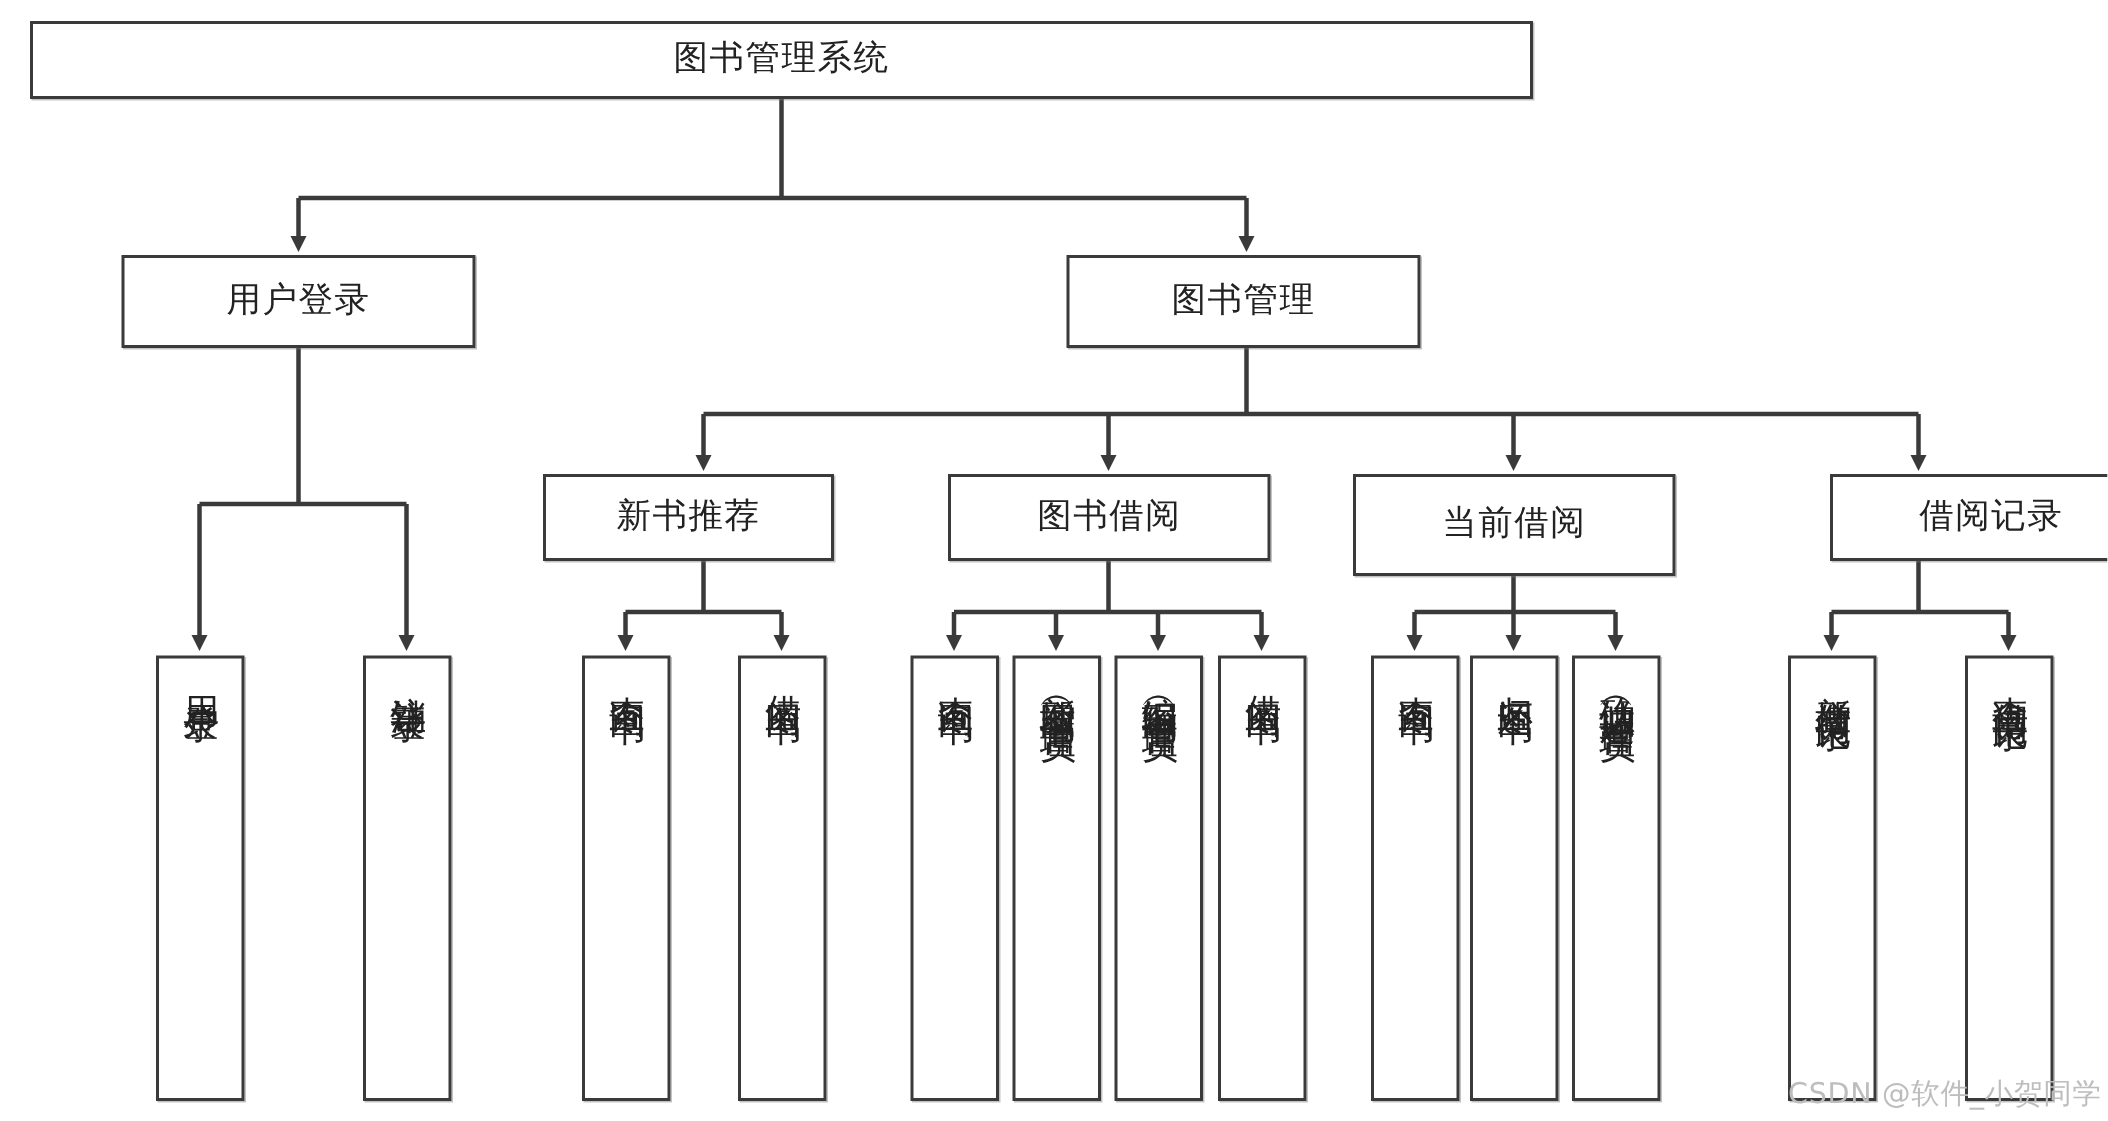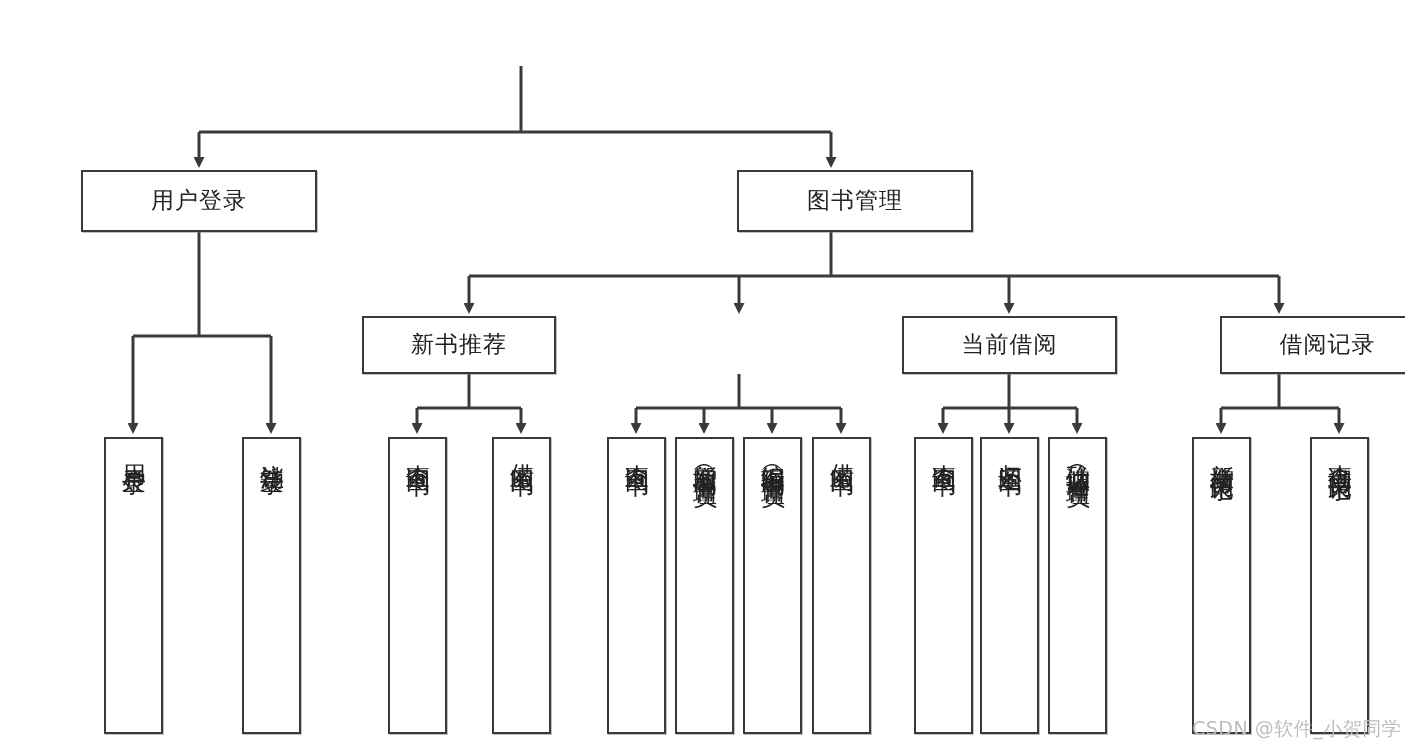--- a/index.html
+++ b/index.html
@@ -119,32 +119,38 @@
       <path d="M1009,408 L1009,424" marker-end="url(#arrow)"></path>
       <path d="M1077,408 L1077,424" marker-end="url(#arrow)"></path>
 
       <path d="M1279,374 L1279,408"></path>
       <path d="M1221,408 L1339,408"></path>
       <path d="M1221,408 L1221,424" marker-end="url(#arrow)"></path>
       <path d="M1339,408 L1339,424" marker-end="url(#arrow)"></path>
     </g>
   </svg>
 
+  <div class="node root horiz" style="left:20px; top:14px; width:1002px; height:52px;">
+    <span class="label">图书管理系统</span>
+  </div>
 
   <div class="node horiz" style="left:81px; top:170px; width:236px; height:62px;">
     <span class="label">用户登录</span>
   </div>
-  <div class="node horiz" style="left:711px; top:170px; width:236px; height:62px;margin-left:26px;">
+  <div class="node horiz" style="left:711px; top:170px; width:236px; height:62px;">
     <span class="label">图书管理</span>
   </div>
 
   <div class="node horiz" style="left:362px; top:316px; width:194px; height:58px;">
     <span class="label">新书推荐</span>
   </div>
-  <div class="node horiz" style="left:902px; top:316px; width:215px; height:58px;">
+  <div class="node horiz" style="left:632px; top:316px; width:215px; height:58px;">
+    <span class="label">图书借阅</span>
+  </div>
+  <div class="node horiz" style="left:902px; top:316px; width:215px; height:68px;">
     <span class="label">当前借阅</span>
   </div>
   <div class="node horiz" style="left:1172px; top:316px; width:215px; height:58px;margin-left:48px;">
     <span class="label">借阅记录</span>
   </div>
 
   <div class="node vert" style="left:104px; top:437px; width:59px; height:297px;">
     <span class="label">用户登录</span>
   </div>
   <div class="node vert" style="left:242px; top:437px; width:59px; height:297px;">

